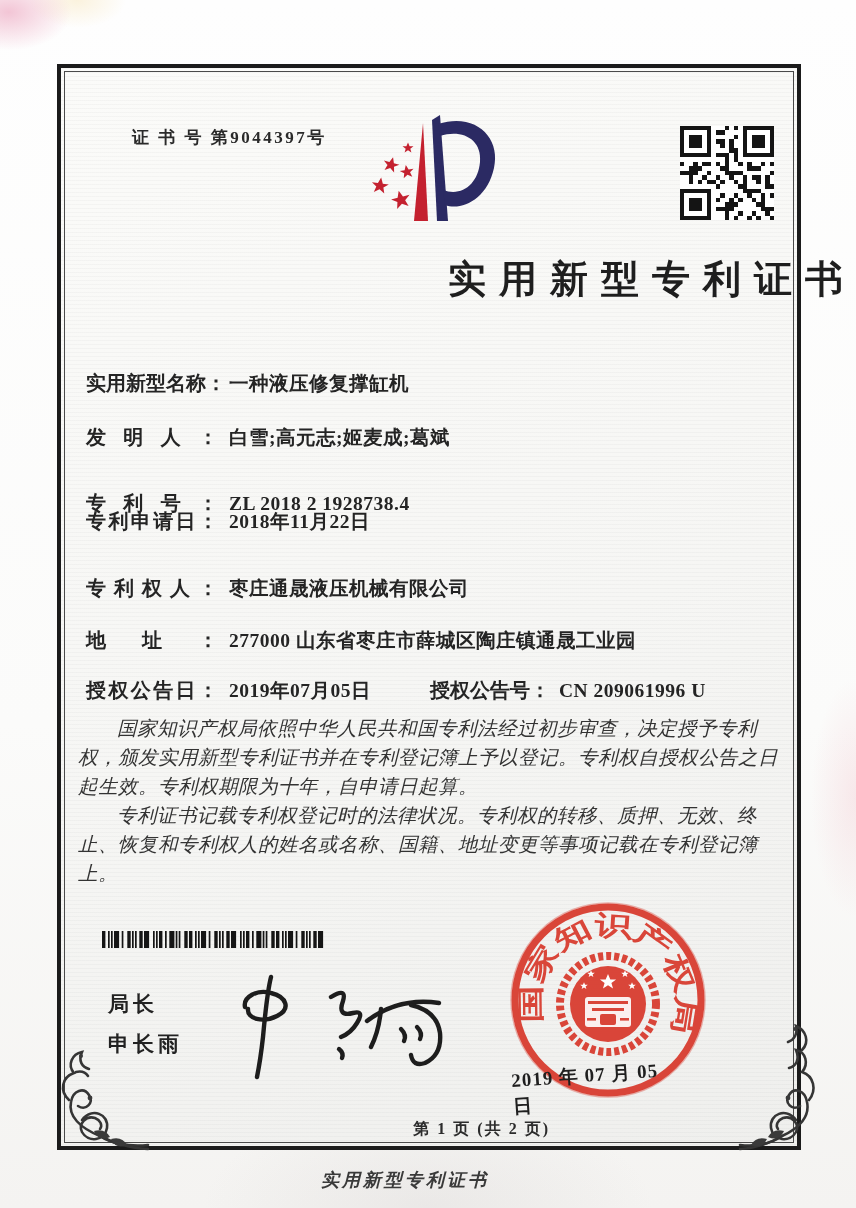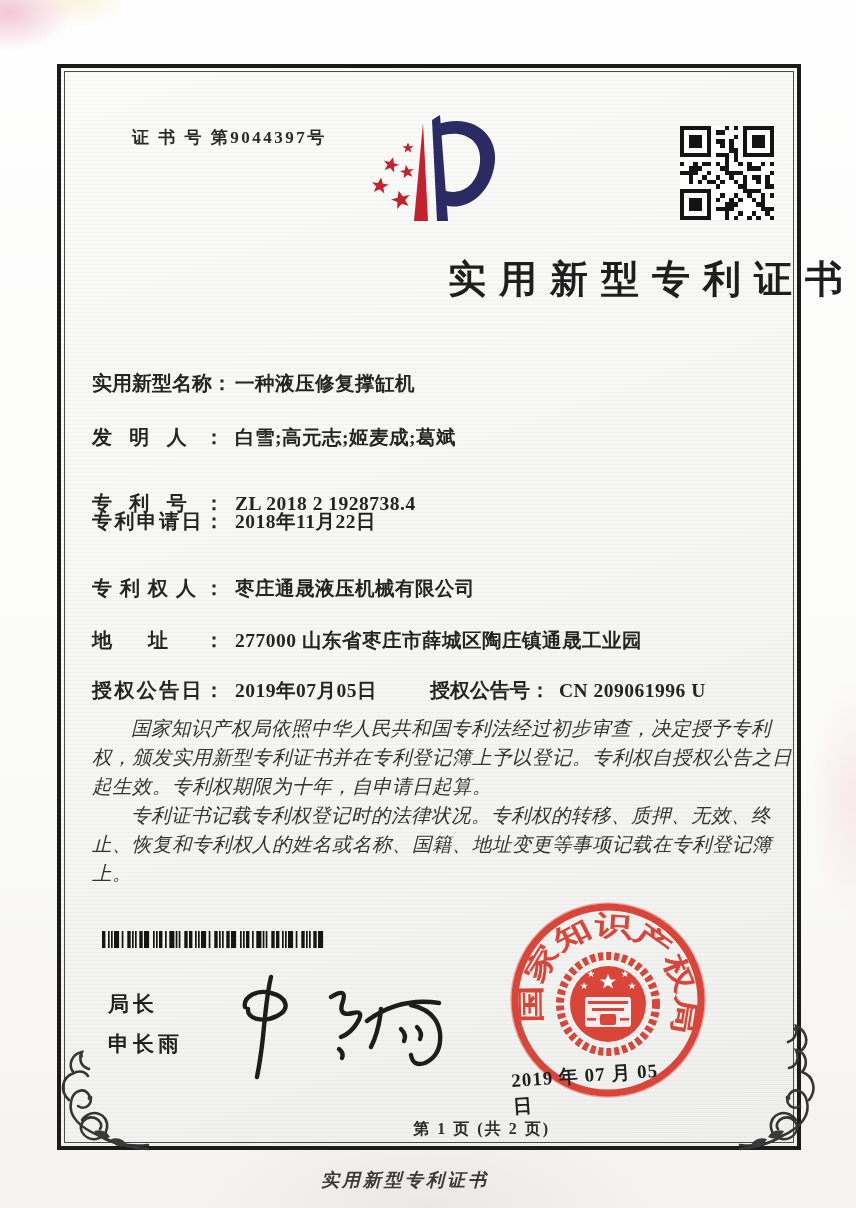--- a/index.html
+++ b/index.html
@@ -20,27 +20,27 @@
       repeating-linear-gradient(180deg, rgba(120,125,128,.05) 0 1px, rgba(0,0,0,0) 1px 4px),
       linear-gradient(160deg,#fbfbf9 0%,#f6f6f4 55%,#efefed 100%);
   }
   .frame::before{
     content:"";position:absolute;inset:3px;border:1px solid #4a4a4a;pointer-events:none;
   }
   .abs{position:absolute;}
   .cert-no{left:84px;top:126px;font-size:17px;font-weight:700;color:#2a2a2a;letter-spacing:2.5px;margin-left:48px;}
   .title{left:0;right:0;top:254px;text-align:right;font-size:38px;font-weight:700;
          color:#1e1e1e;letter-spacing:13px;text-indent:13px;}
-  .field-row{left:86px;display:flex;align-items:baseline;color:#242424;margin-left:6px;}
+  .field-row{left:86px;display:flex;align-items:baseline;color:#242424;}
   .field-label{display:inline-block;width:132px;font-size:20px;font-weight:700;
                text-align:justify;text-align-last:justify;white-space:nowrap;}
   .field-value{margin-left:11px;font-size:19.5px;font-weight:700;letter-spacing:.5px;white-space:nowrap;}
   .grant2{left:430px;display:flex;align-items:baseline;color:#242424;justify-content:flex-end;}
   .grant2 .field-label{width:118px;}
-  .body-text{left:92px;top:714px;width:706px;font-size:19.5px;line-height:29px;
+  .body-text{left:78px;top:714px;width:706px;font-size:19.5px;line-height:29px;
              color:#333;font-style:italic;font-weight:500;}
   .body-text p{margin:0;text-indent:2em;letter-spacing:.5px;}
   .sig-label{left:108px;font-size:21px;font-weight:700;color:#222;letter-spacing:4px;}
   .seal-date{left:512px;top:1062px;width:170px;font-size:19px;font-weight:700;color:#1f1f1f;
              transform:rotate(-4deg);letter-spacing:1px;}
   .page-info{left:250px;top:1119px;width:300px;text-align:right;font-size:16px;
              font-weight:700;color:#2c2c2c;letter-spacing:2px;}
   .back-note{left:255px;top:1168px;width:300px;text-align:center;font-size:18px;
              font-style:italic;font-weight:700;color:#3a3a3a;letter-spacing:3px;}
   svg{display:block;}

